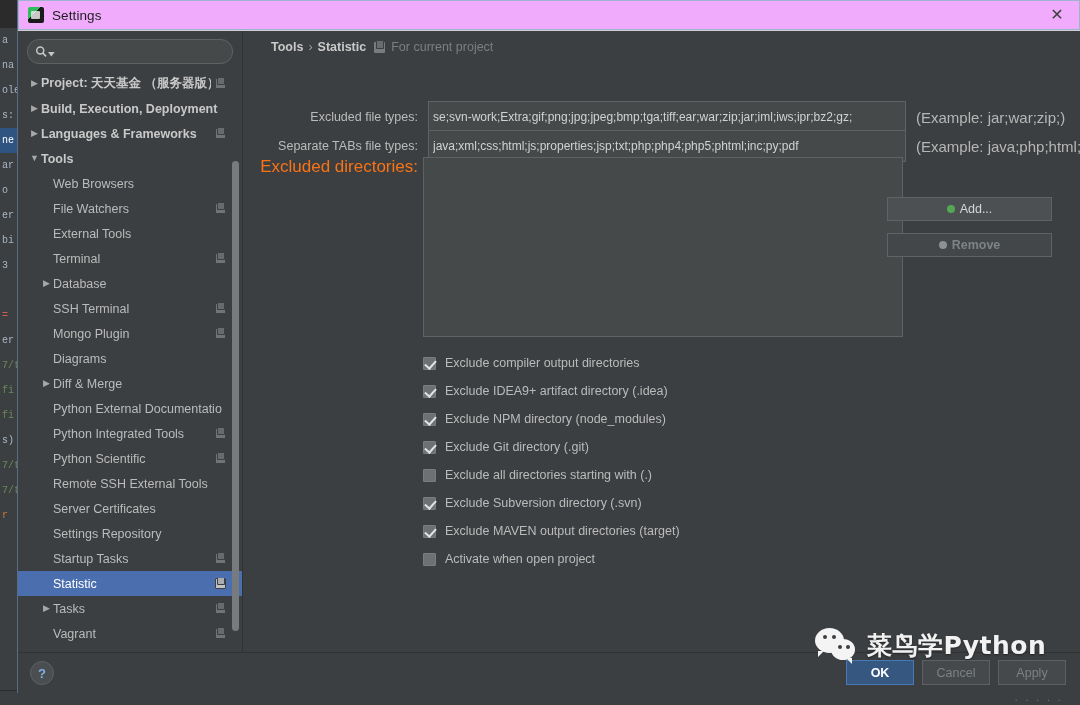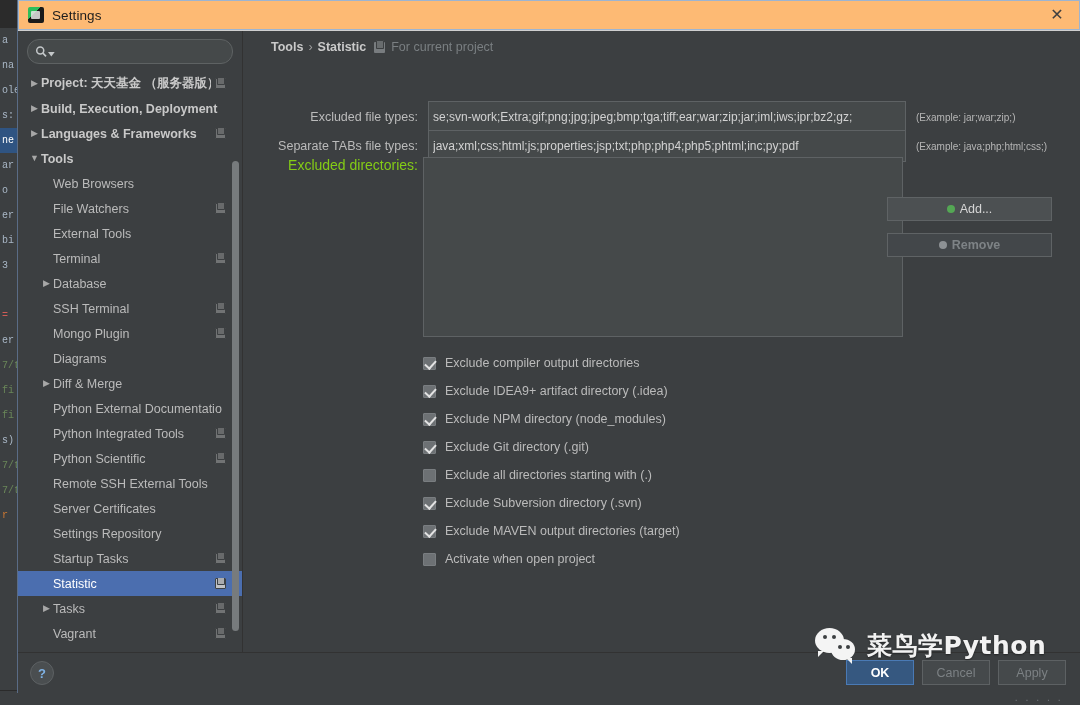--- a/index.html
+++ b/index.html
@@ -48,21 +48,21 @@
   }
 
   
   .dialog {
     position: absolute; left: 18px; top: 0; width: 1062px; height: 692px;
     background: #3c3f41;
     box-shadow: 0 0 0 1px #5a6c86;
   }
   .titlebar {
     position: relative;
-    height: 30px; background: #fdba74;
+    height: 30px; background: #f0abfc;
     border-bottom: 1px solid #cfcfcf;
     display: flex; align-items: center;
     box-shadow: inset 0 0 0 1px #9db4d0;
   }
   .title-icon {
     width: 16px; height: 16px; margin-left: 10px; margin-right: 8px;
     border-radius: 2px;
     background: linear-gradient(135deg,#2fbd5b 0%,#2fbd5b 40%,#1a1a1a 40%,#1a1a1a 100%);
     position: relative; flex: none;
   }
@@ -175,27 +175,27 @@
     width: 160px; text-align: right; padding-right: 10px;
     font-size: 12.5px; color: #bbbbbb; white-space: nowrap;
   }
   .text-input {
     width: 478px; height: 32px;
     background: #45494a; border: 1px solid #5e6264;
     color: #d2d2d2; font-size: 12px; font-family: inherit;
     padding: 0 4px; outline: none; box-sizing: border-box;
   }
   .example {
-    margin-left: 10px; font-size: 10px; color: #b6b6b6; white-space: nowrap;
+    margin-left: 10px; font-size: 15px; color: #b6b6b6; white-space: nowrap;
   }
 
   .dirs-label {
     position: absolute; left: 15px; top: 126px;
     width: 160px; text-align: right; padding-right: 10px;
-    font-size: 14px; color: #84cc16;
+    font-size: 17px; color: #f97316;
   }
   .dirs-box {
     position: absolute; left: 180px; top: 126px;
     width: 480px; height: 180px;
     background: #45494a; border: 1px solid #5e6264;
     box-sizing: border-box;
   }
   .side-buttons {
     position: absolute; left: 644px; top: 130px; width: 165px; margin-top: 36px;
   }

